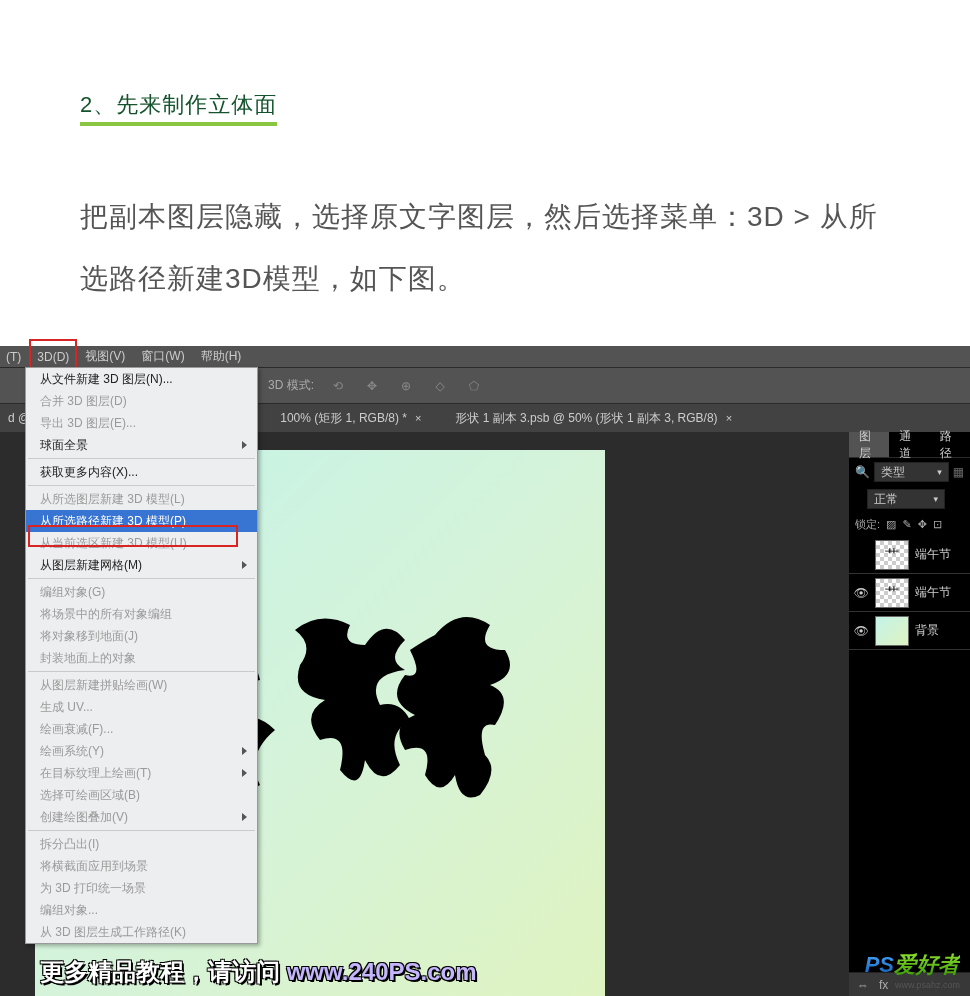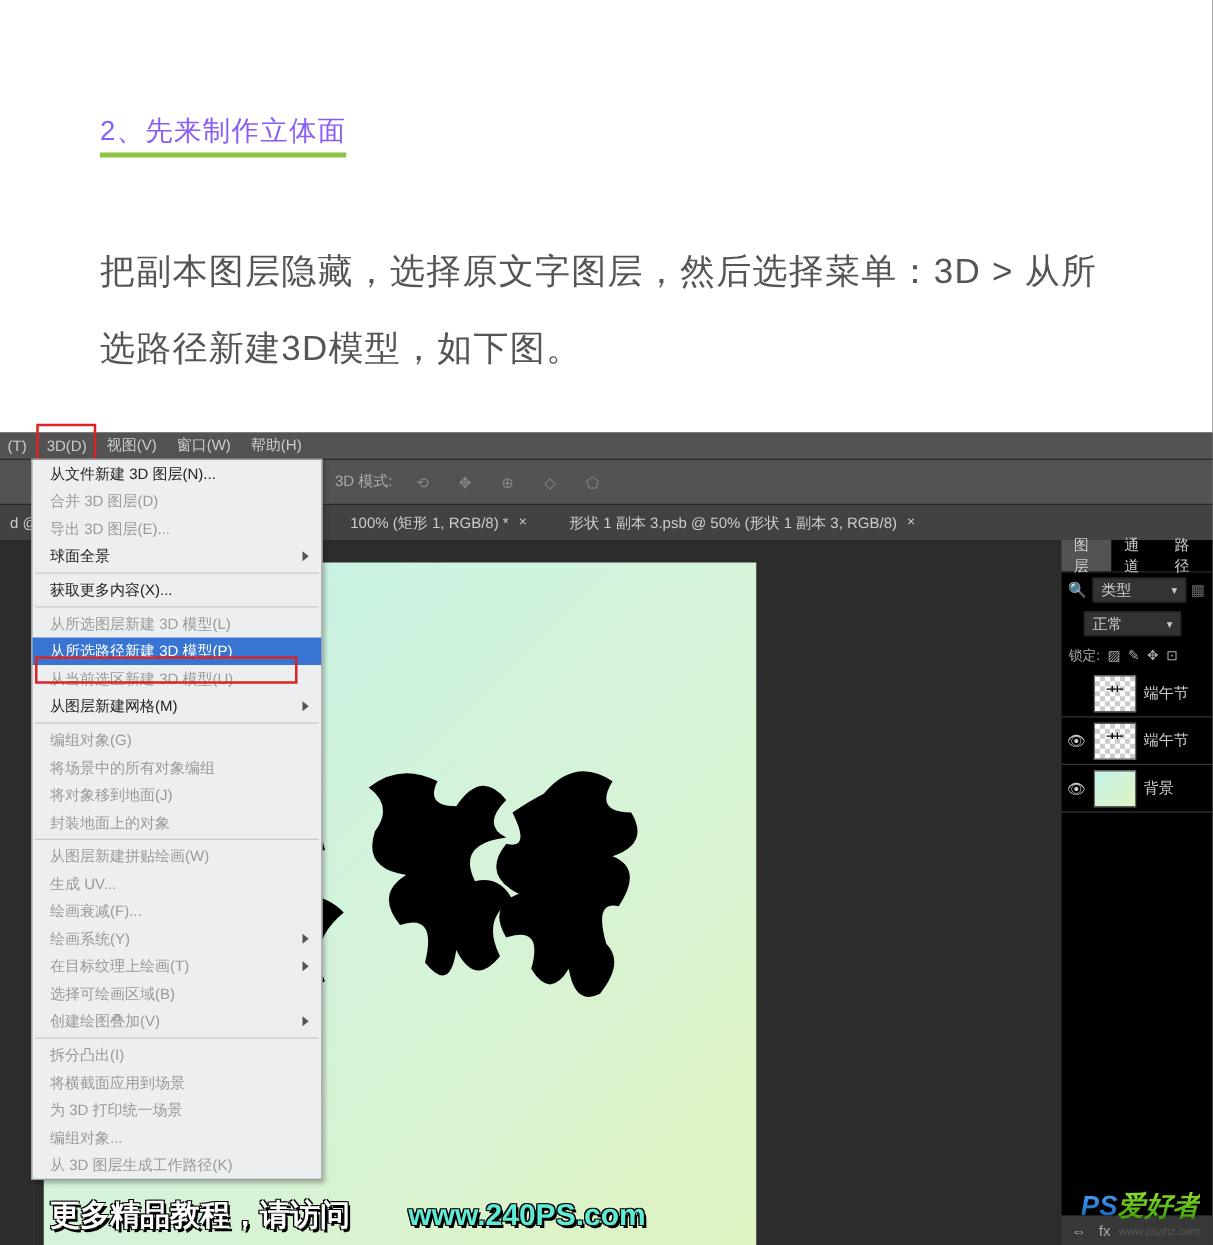--- a/index.html
+++ b/index.html
@@ -1,19 +1,19 @@
 <!DOCTYPE html>
 <html><head>
 <meta charset="utf-8">
 <style>
 * { margin: 0; padding: 0; box-sizing: border-box; }
 body { width: 970px; height: 996px; background: #fff; font-family: "Microsoft YaHei", sans-serif; overflow: hidden; }
 
 .article { padding: 90px 80px 40px 80px; }
-.heading { font-size: 22px; color: #8b5cf6; border-bottom: 4px solid #8ac641; display: inline-block; padding-bottom: 2px; letter-spacing: 1px; }
+.heading { font-size: 22px; color: #14532d; border-bottom: 4px solid #8ac641; display: inline-block; padding-bottom: 2px; letter-spacing: 1px; }
 .body-text { font-size: 28px; color: #555; margin-top: 60px; line-height: 2.2; letter-spacing: 1px; }
 
 .ps-frame { position: absolute; top: 346px; left: 0; width: 970px; height: 650px; background: #535353; font-family: "Microsoft YaHei", sans-serif; font-size: 12px; color: #ccc; }
 
 .menubar { height: 22px; background: #535353; display: flex; align-items: center; border-bottom: 1px solid #2a2a2a; }
 .menu-item { padding: 0 8px; height: 100%; display: flex; align-items: center; }
 .menu-item.t { padding-left: 6px; }
 .menu-3d { border: 2px solid #d92424; padding: 16px 6px; }
 
 .dropdown { position: absolute; top: 21px; left: 25px; width: 233px; background: #edeef0; border: 1px solid #9a9a9a; box-shadow: 2px 2px 4px rgba(0,0,0,.3); color: #222; z-index: 10; }
@@ -52,21 +52,21 @@
 .layer-row { height: 38px; display: flex; align-items: center; padding: 0 4px; border-bottom: 1px solid #333; gap: 6px; }
 .eye { width: 16px; text-align: center; font-size: 12px; }
 .thumb { width: 34px; height: 30px; border: 1px solid #666; background: #222; display: flex; align-items: center; justify-content: center; font-size: 8px; }
 .thumb.bg { background: linear-gradient(135deg,#c4f3e9,#dff3c1); }
 .thumb.tx { background: repeating-conic-gradient(#ccc 0 25%, #fff 0 50%) 0 0/8px 8px; position: relative; }
 .thumb.tx::after { content:"艹"; color:#000; font-size:14px; position:absolute; }
 .layer-name { font-size: 12px; }
 .panel-bottom { position: absolute; bottom: 0; right: 0; width: 121px; height: 24px; background: #383838; border-top: 1px solid #222; display: flex; align-items: center; gap: 10px; padding: 0 8px; color: #aaa; }
 
 .watermark1 { position: absolute; bottom: 8px; left: 40px; font-size: 24px; font-weight: bold; color: #fff; text-shadow: 2px 2px 0 #000, -1px -1px 0 #000, 1px -1px 0 #000, -1px 1px 0 #000; z-index: 50; }
-.watermark1 .url { color: #5eead4; margin-left: 40px; }
+.watermark1 .url { color: #c4b5fd; }
 .watermark2 { position: absolute; bottom: 6px; right: 10px; font-size: 22px; z-index: 50; font-style: italic; font-weight: bold; }
 .watermark2 .ps { background: linear-gradient(to bottom,#4aa8ff,#0f5db0); -webkit-background-clip: text; color: transparent; }
 .watermark2 .cn { background: linear-gradient(to bottom,#8fe22e,#3a9a05); -webkit-background-clip: text; color: transparent; }
 .watermark2 .sub { font-size: 9px; color: #555; display: block; text-align: right; font-style: normal; font-weight: normal; }
 .caret { font-size: 9px; }
 </style>
 </head>
 <body>
 
 <div class="article">

